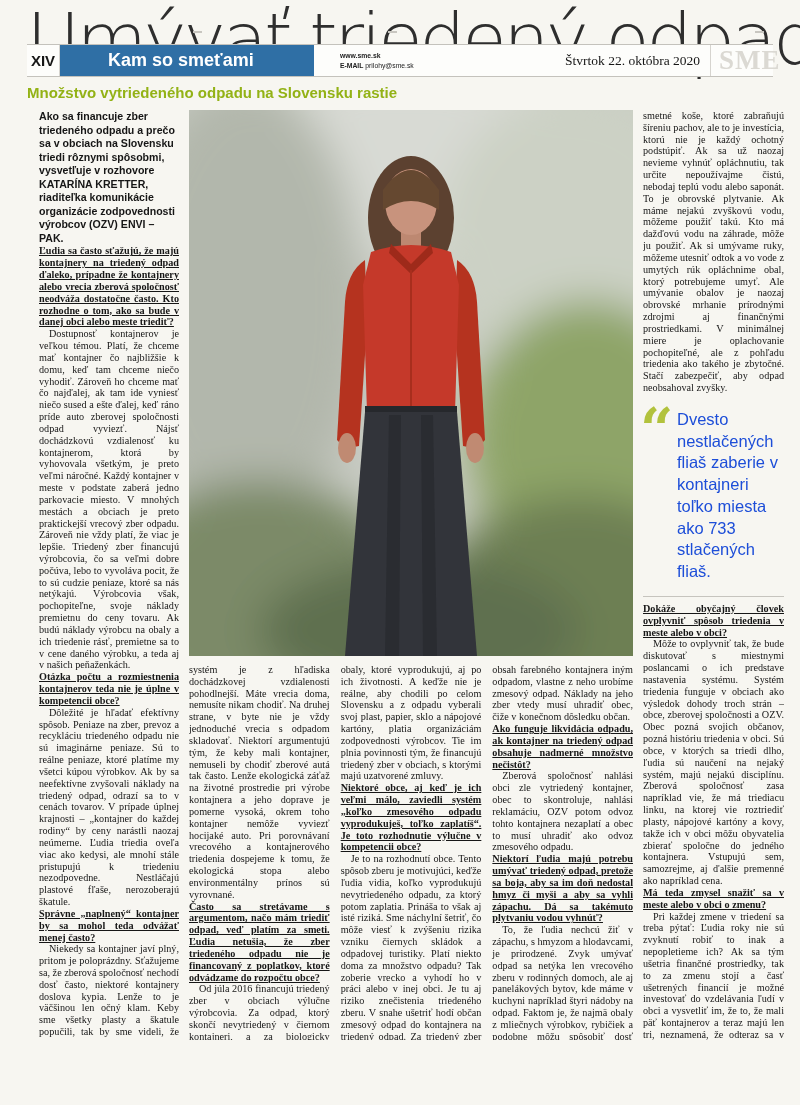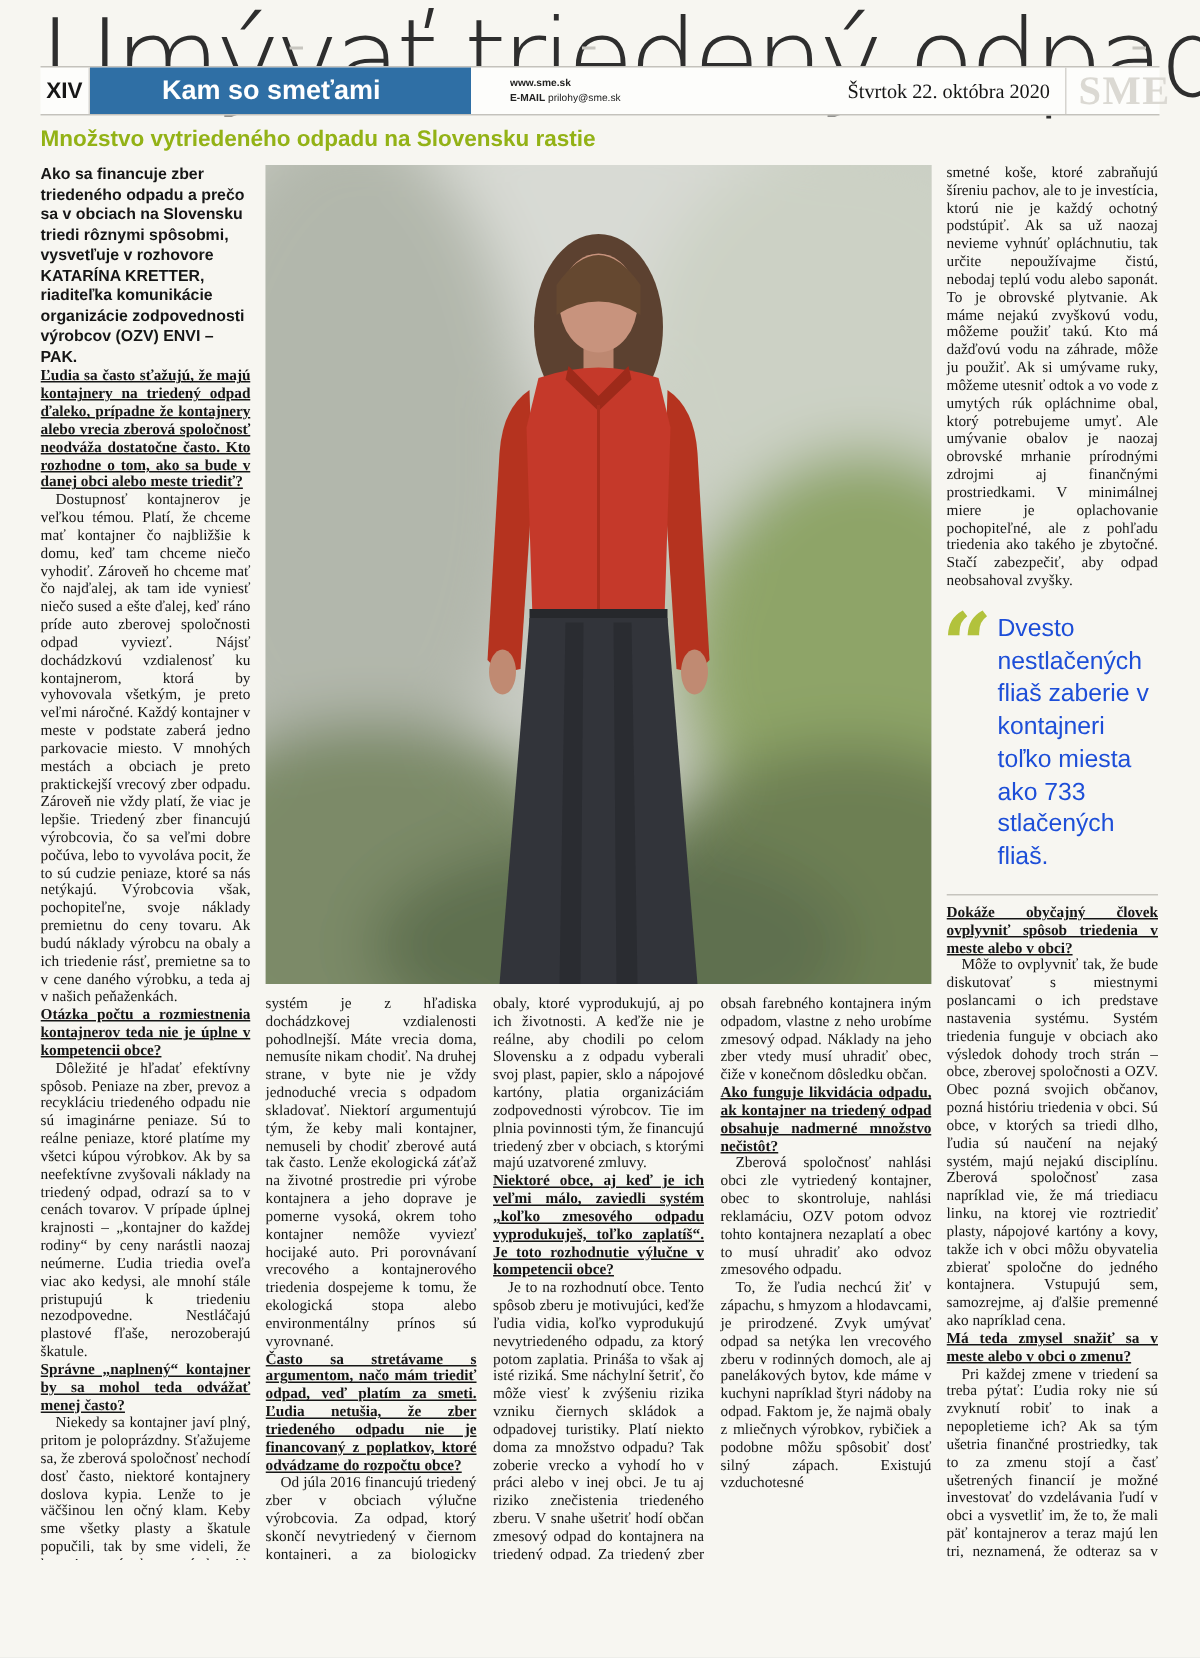--- a/index.html
+++ b/index.html
@@ -28,21 +28,21 @@
 
   
   h1{margin:3px 0 0 27px;font-family:"DejaVu Sans","Liberation Sans",sans-serif;
      font-weight:200;font-size:72px;line-height:1.0;letter-spacing:-3px;color:#2e2e2e;
      white-space:nowrap;overflow:hidden;height:79px;}
   h2{margin:2px 0 9px 27px;font-family:Liberation Sans, sans-serif;
      font-weight:bold;font-size:15px;}
 
   
   .article{display:grid;grid-template-columns:140px 444px 141px;column-gap:10px;
-           padding:0 27px;align-items:start;}
+           padding:0 39px;align-items:start;}
   .col{font-size:10.2px;line-height:1.16;}
   .col p{margin:0;}
   .p-lead{font-family:"Liberation Sans",sans-serif;font-weight:bold;font-size:10.6px;
           line-height:1.28;margin-bottom:11px;}
   .p-q{font-weight:bold;margin-top:9px;text-align:justify;text-decoration:underline;}
   .p-a{text-indent:10px;text-align:justify;}
   .p-cont{text-align:justify;}
   .colA,.colE{height:930px;overflow:hidden;}
 
   
@@ -142,20 +142,21 @@
           </div>
         <div class="col">
             <p class="p-cont">obaly, ktoré vyprodukujú, aj po ich životnosti. A keďže nie je reálne, aby chodili po celom Slovensku a z odpadu vyberali svoj plast, papier, sklo a nápojové kartóny, platia organizáciám zodpovednosti výrobcov. Tie im plnia povinnosti tým, že financujú triedený zber v obciach, s ktorými majú uzatvorené zmluvy.</p>
             <p class="p-q">Niektoré obce, aj keď je ich veľmi málo, zaviedli systém „koľko zmesového odpadu vyprodukuješ, toľko zaplatíš“. Je toto rozhodnutie výlučne v kompetencii obce?</p>
             <p class="p-a">Je to na rozhodnutí obce. Tento spôsob zberu je motivujúci, keďže ľudia vidia, koľko vyprodukujú nevytriedeného odpadu, za ktorý potom zaplatia. Prináša to však aj isté riziká. Sme náchylní šetriť, čo môže viesť k zvýšeniu rizika vzniku čiernych skládok a odpadovej turistiky. Platí niekto doma za množstvo odpadu? Tak zoberie vrecko a vyhodí ho v práci alebo v inej obci. Je tu aj riziko znečistenia triedeného zberu. V snahe ušetriť hodí občan zmesový odpad do kontajnera na triedený odpad. Za triedený zber sa totiž dá považovať len taký, ktorý obsahuje menej ako 40 percent nečistôt, teda odpadu, ktorý tam nepatrí. Ak znečistíme</p>
           </div>
         <div class="col">
             <p class="p-cont">obsah farebného kontajnera iným odpadom, vlastne z neho urobíme zmesový odpad. Náklady na jeho zber vtedy musí uhradiť obec, čiže v konečnom dôsledku občan.</p>
             <p class="p-q">Ako funguje likvidácia odpadu, ak kontajner na triedený odpad obsahuje nadmerné množstvo nečistôt?</p>
             <p class="p-a">Zberová spoločnosť nahlási obci zle vytriedený kontajner, obec to skontroluje, nahlási reklamáciu, OZV potom odvoz tohto kontajnera nezaplatí a obec to musí uhradiť ako odvoz zmesového odpadu.</p>
+            <p class="p-q">Niektorí ľudia majú potrebu umývať triedený odpad, pretože sa boja, aby sa im doň nedostal hmyz či myši a aby sa vyhli zápachu. Dá sa takémuto plytvaniu vodou vyhnúť?</p>
             <p class="p-a">To, že ľudia nechcú žiť v zápachu, s hmyzom a hlodavcami, je prirodzené. Zvyk umývať odpad sa netýka len vrecového zberu v rodinných domoch, ale aj panelákových bytov, kde máme v kuchyni napríklad štyri nádoby na odpad. Faktom je, že najmä obaly z mliečnych výrobkov, rybičiek a podobne môžu spôsobiť dosť silný zápach. Existujú vzduchotesné</p>
           </div>
       </div>
     </div>
 
     <div class="col colE">
       <div>
           <p class="p-cont">smetné koše, ktoré zabraňujú šíreniu pachov, ale to je investícia, ktorú nie je každý ochotný podstúpiť. Ak sa už naozaj nevieme vyhnúť opláchnutiu, tak určite nepoužívajme čistú, nebodaj teplú vodu alebo saponát. To je obrovské plytvanie. Ak máme nejakú zvyškovú vodu, môžeme použiť takú. Kto má dažďovú vodu na záhrade, môže ju použiť. Ak si umývame ruky, môžeme utesniť odtok a vo vode z umytých rúk opláchnime obal, ktorý potrebujeme umyť. Ale umývanie obalov je naozaj obrovské mrhanie prírodnými zdrojmi aj finančnými prostriedkami. V minimálnej miere je oplachovanie pochopiteľné, ale z pohľadu triedenia ako takého je zbytočné. Stačí zabezpečiť, aby odpad neobsahoval zvyšky.</p>
         </div>
       <div class="pullquote">

